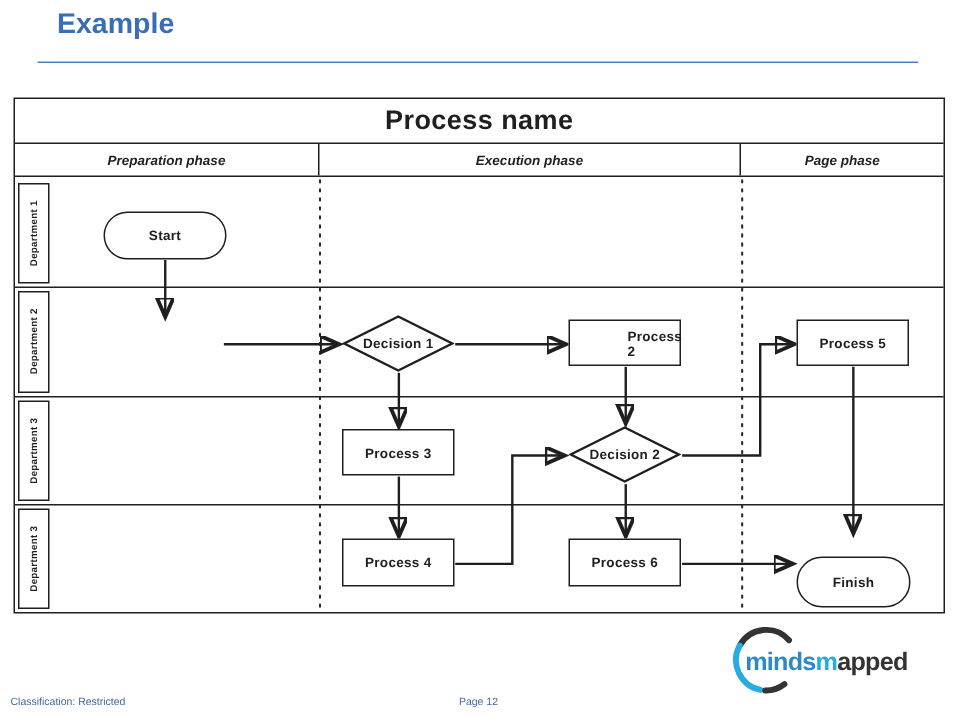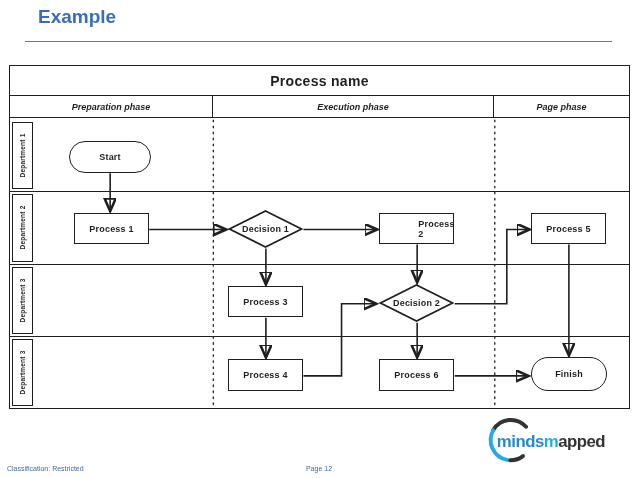--- a/index.html
+++ b/index.html
@@ -7,21 +7,21 @@
          font-family:"Liberation Sans",sans-serif;color:#1f1f1f;}
   .slide-title{position:absolute;left:38px;top:6px;font-size:19px;font-weight:700;
                color:var(--accent,#3a6db8);}
   .title-rule{position:absolute;left:25px;top:41px;width:587px;height:0;
               border-top:1.6px solid var(--rule,#4a7fc1);}
   
   .diagram{position:absolute;left:9px;top:65px;width:621px;height:344px;
            border:1.6px solid var(--line,#1f1f1f);box-sizing:border-box;background:#fff;}
   .d-title{height:29px;border-bottom:1.6px solid var(--line,#1f1f1f);
            display:flex;align-items:center;justify-content:center;
-           font-size:14px;font-weight:700;letter-spacing:.3px;}
+           font-size:18px;font-weight:700;letter-spacing:.3px;}
   .d-phases{height:21px;border-bottom:1.6px solid var(--line,#1f1f1f);display:flex;}
   .phase-cell{display:flex;align-items:center;justify-content:center;
               font-size:9px;font-weight:700;font-style:italic;box-sizing:border-box;}
   .phase-cell.c1{width:203px;border-right:1.6px solid var(--line,#1f1f1f);}
   .phase-cell.c2{width:281px;border-right:1.6px solid var(--line,#1f1f1f);}
   .phase-cell.c3{flex:1;}
   .d-lanes{position:absolute;left:0;right:0;top:54px;bottom:0;display:flex;flex-direction:column;}
   .lane{position:relative;flex:1;border-bottom:1.6px solid var(--line,#1f1f1f);}
   .lane:last-child{border-bottom:none;}
   .lane-label{position:absolute;left:2px;top:2px;bottom:2px;width:21px;
@@ -108,23 +108,20 @@
       <path d="M293,309 L331,309 L331,237 L365,237" marker-end="url(#arrow)"></path>
       <path d="M406.5,256 L406.5,290" marker-end="url(#arrow)"></path>
       <path d="M444,309 L517,309" marker-end="url(#arrow)"></path>
       <path d="M558,178 L558,288" marker-end="url(#arrow)"></path>
     </svg>
 
     <div class="node terminator" style="left:59px;top:75px;width:82px;height:32px;">
       <span>Start</span>
     </div>
 
-    <div class="node" style="left:64px;top:147px;width:75px;height:31px;">
-      <span>Process 1</span>
-    </div>
 
     <div class="dnode" style="left:218px;top:144px;width:75px;height:38px;">
       <svg viewBox="0 0 75 38" preserveAspectRatio="none">
         <polygon points="37.5,1 73.5,19 37.5,37 1.5,19" fill="#fff" stroke="#1f1f1f" stroke-width="1.6"></polygon>
       </svg>
       <div class="dlabel">Decision 1</div>
     </div>
 
     <div class="node" style="left:369px;top:147px;width:75px;height:31px;padding-left:40px;">
       <span>Process 2</span>
@@ -146,21 +143,21 @@
     </div>
 
     <div class="node" style="left:218px;top:293px;width:75px;height:32px;">
       <span>Process 4</span>
     </div>
 
     <div class="node" style="left:369px;top:293px;width:75px;height:32px;">
       <span>Process 6</span>
     </div>
 
-    <div class="node terminator" style="left:521px;top:291px;width:76px;height:34px;border-radius:17px;">
+    <div class="node terminator" style="left:521px;top:305px;width:76px;height:34px;border-radius:17px;">
       <span>Finish</span>
     </div>
 
   </div>
 
   <svg class="logo" viewBox="0 0 150 52">
     <path d="M9.3,16.2 A20.5,20.5 0 0 1 42.6,12.6" fill="none" stroke="#333333" stroke-width="4" stroke-linecap="round"></path>
     <path d="M9.3,16.2 A20.5,20.5 0 0 0 23.4,46.2" fill="none" stroke="#29abe2" stroke-width="4" stroke-linecap="round"></path>
     <path d="M26.5,46.6 A20.5,20.5 0 0 0 39.5,42.3" fill="none" stroke="#333333" stroke-width="4" stroke-linecap="round"></path>
     <text x="13" y="33" font-family="Liberation Sans, sans-serif" font-weight="bold" font-size="17" letter-spacing="-0.5"><tspan fill="#2c88c9">minds</tspan><tspan fill="#29abe2">m</tspan><tspan fill="#333333">apped</tspan></text>

